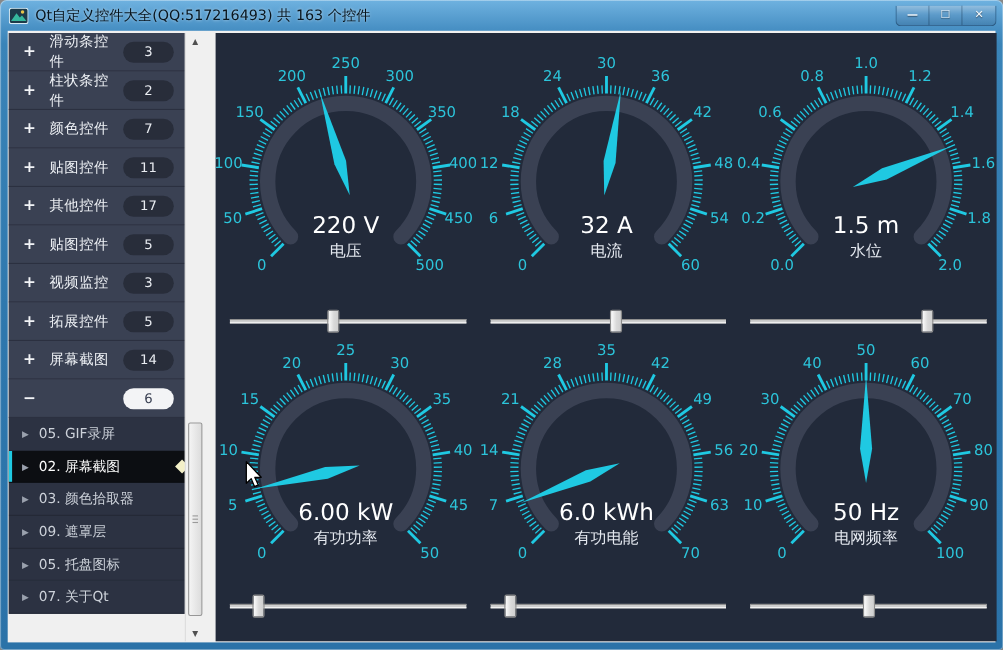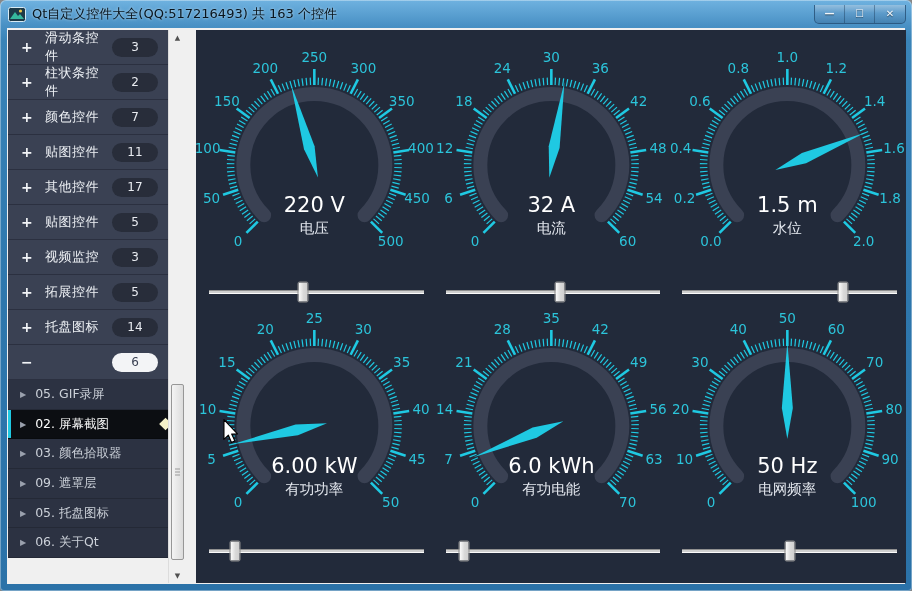--- a/index.html
+++ b/index.html
@@ -123,21 +123,21 @@
           <span class="glabel">视频监控</span>
           <span class="badge ">3</span>
         </div>
         <div class="group">
           <span class="plus">+</span>
           <span class="glabel">拓展控件</span>
           <span class="badge ">5</span>
         </div>
         <div class="group">
           <span class="plus">+</span>
-          <span class="glabel">托盘图标</span>
+          <span class="glabel">屏幕截图</span>
           <span class="badge ">14</span>
         </div>
         <div class="group">
           <span class="plus">−</span>
           <span class="badge active">6</span>
         </div>
         <div class="subitem">
           <span class="tri">▶</span>
           <span>05. GIF录屏</span>
         </div>
@@ -153,21 +153,21 @@
         <div class="subitem">
           <span class="tri">▶</span>
           <span>09. 遮罩层</span>
         </div>
         <div class="subitem">
           <span class="tri">▶</span>
           <span>05. 托盘图标</span>
         </div>
         <div class="subitem">
           <span class="tri">▶</span>
-          <span>06. 关于Qt</span>
+          <span>07. 关于Qt</span>
         </div>
       </div>
 
     <div class="vscroll">
       <div class="vs-arrow" style="top:0">▲</div>
       <div class="vs-thumb" style="top:354px; height:176px;">
         <div class="vs-grip"></div>
       </div>
       <div class="vs-arrow" style="bottom:0">▼</div>
     </div>

